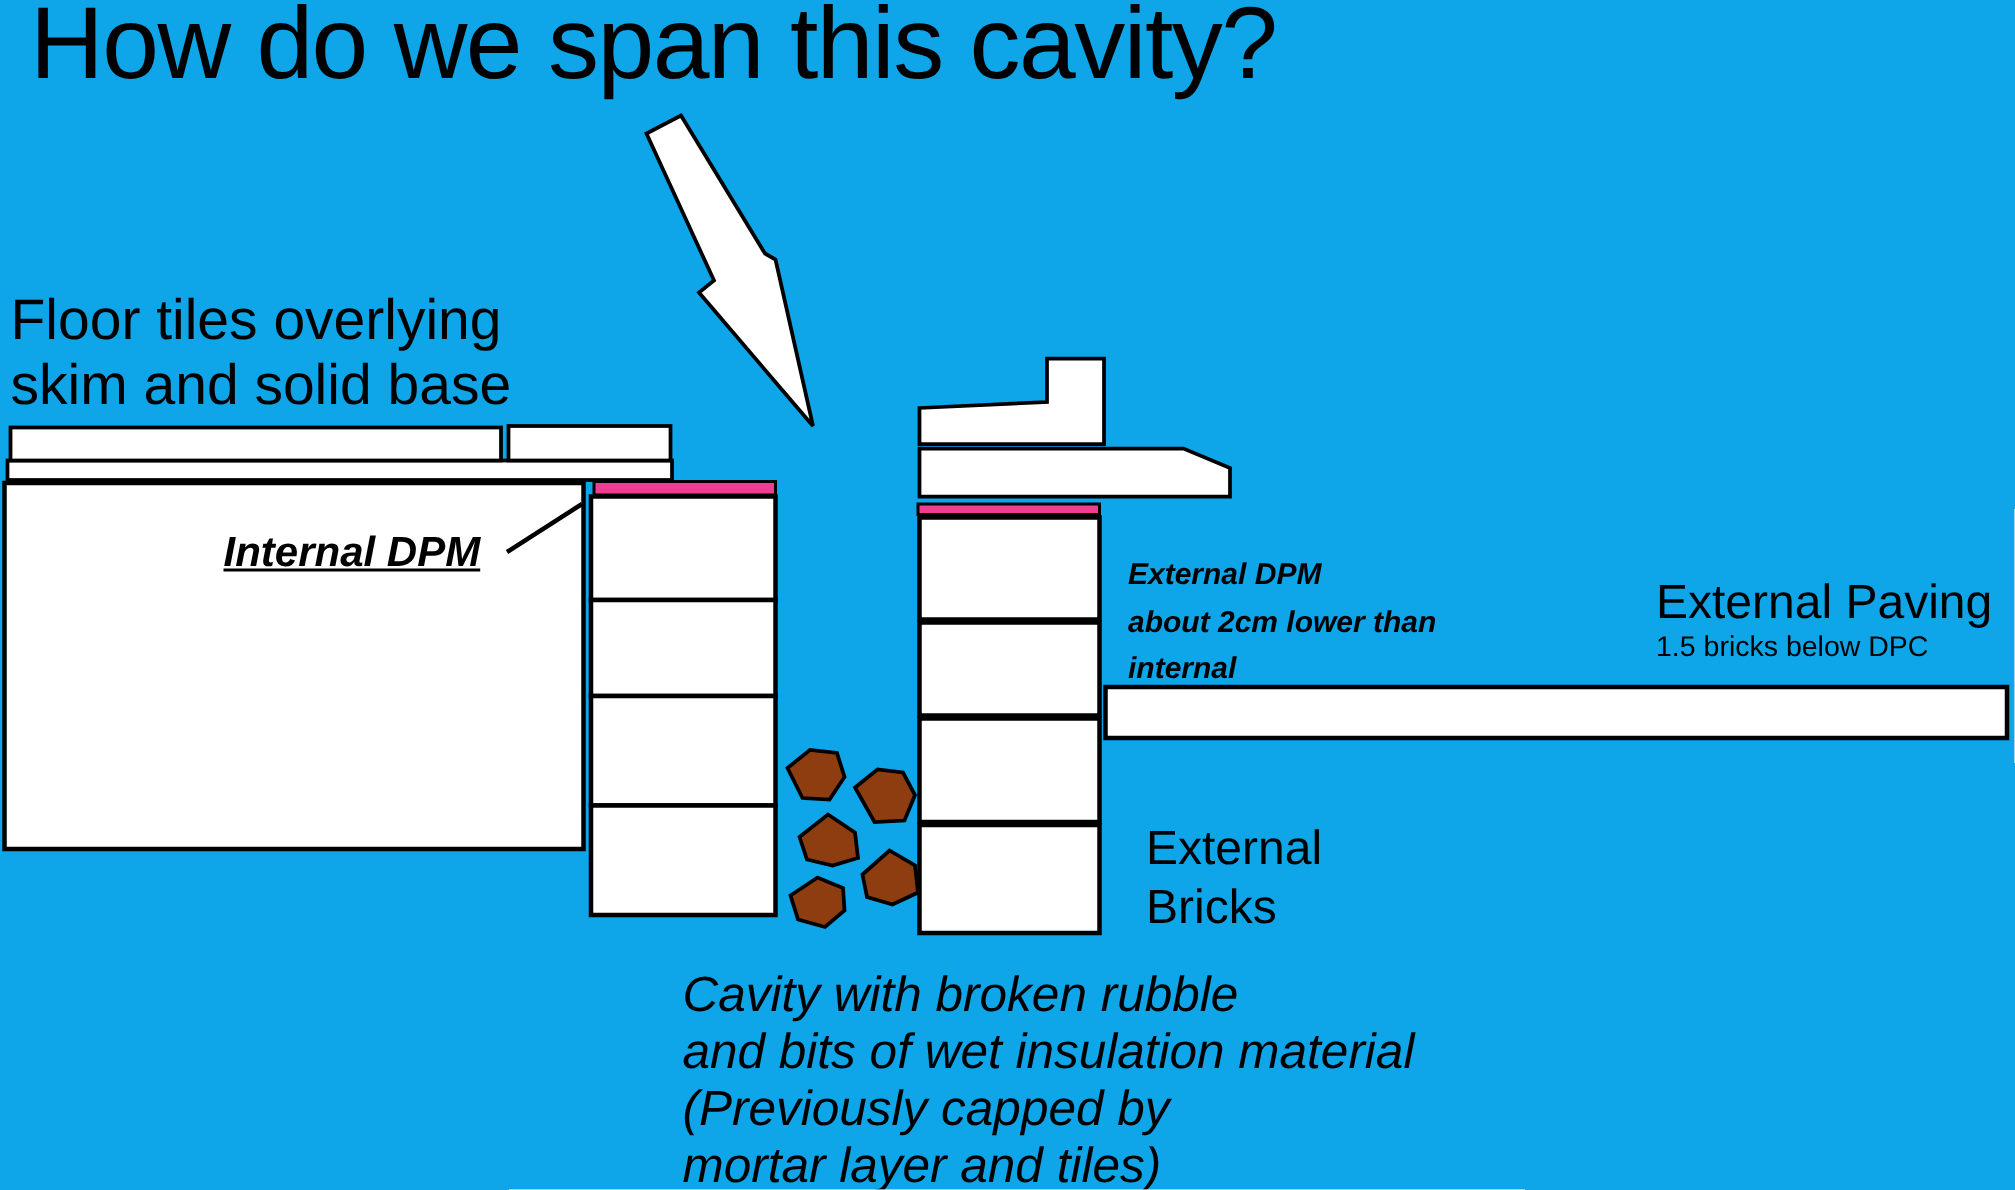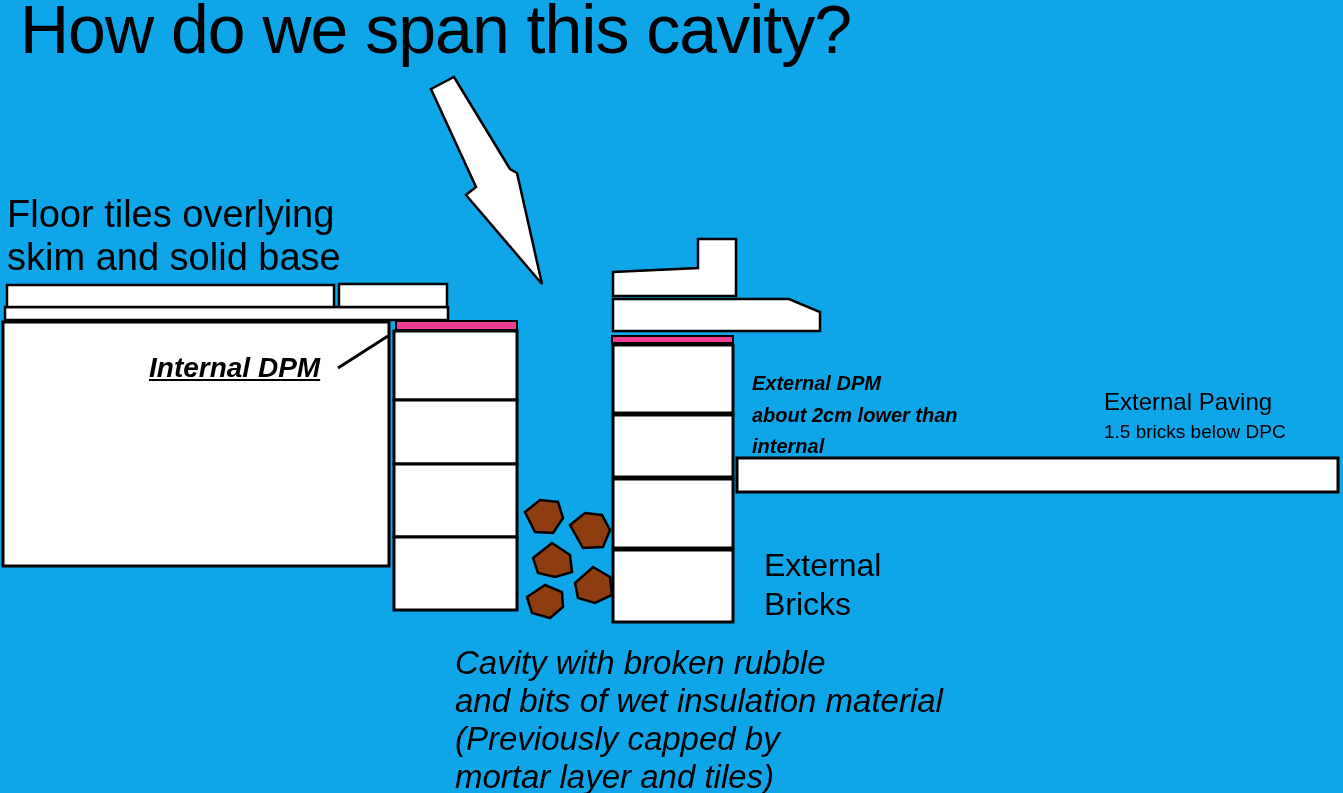--- a/index.html
+++ b/index.html
@@ -21,21 +21,21 @@
   .label {
     position: absolute;
     white-space: pre-line;
     color: #000;
   }
   .title-text     { left: 20px;  top: -8px;  font-size: 68px; line-height: 74px; letter-spacing: -1px; }
   .floor-text     { left: 7px;   top: 193px; font-size: 38px; line-height: 43px; }
   .intdpm-text    { left: 149px; top: 352px; font-size: 28px; line-height: 32px; font-weight: bold; font-style: italic; text-decoration: underline; }
   .upvc-text      { left: 770px; top: 260px; font-size: 31px; line-height: 36px; }
   .extdpm-text    { left: 752px; top: 340px; font-size: 20px; line-height: 31.5px; font-weight: bold; font-style: italic; margin-top: 28px; }
-  .paving-text    { left: 1104px; top: 383px; font-size: 24px; line-height: 37px; }
+  .paving-text    { left: 1104px; top: 383px; font-size: 32px; line-height: 37px; }
   .pavingsub-text { left: 1104px; top: 418px; font-size: 19px; line-height: 27px; }
   .extbricks-text { left: 764px; top: 546px; font-size: 32px; line-height: 39px; }
   .cavity-text    { left: 455px; top: 644px; font-size: 33px; line-height: 38px; font-style: italic; }
 </style>
 </head>
 <body>
 
 <div class="canvas">
 
   <svg class="layer" width="1343" height="793" viewBox="0 0 1343 793">

